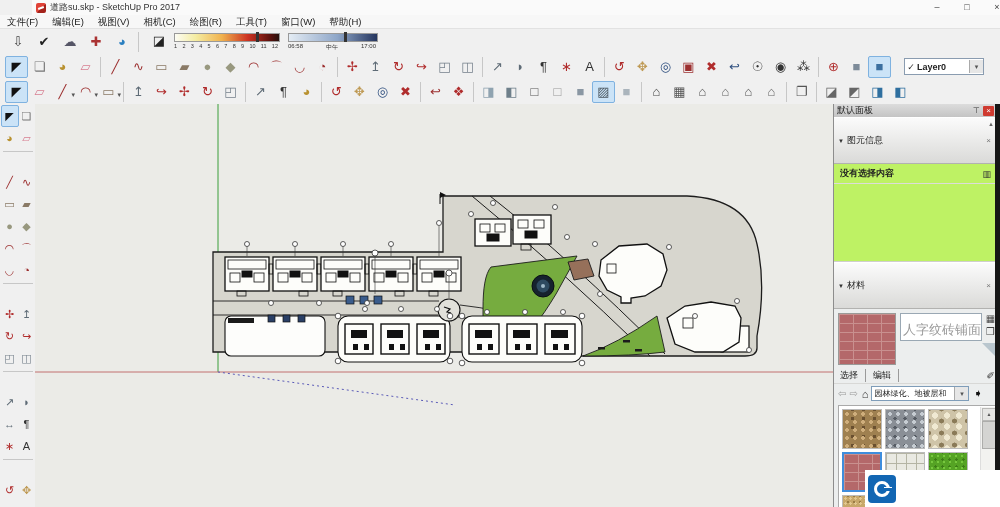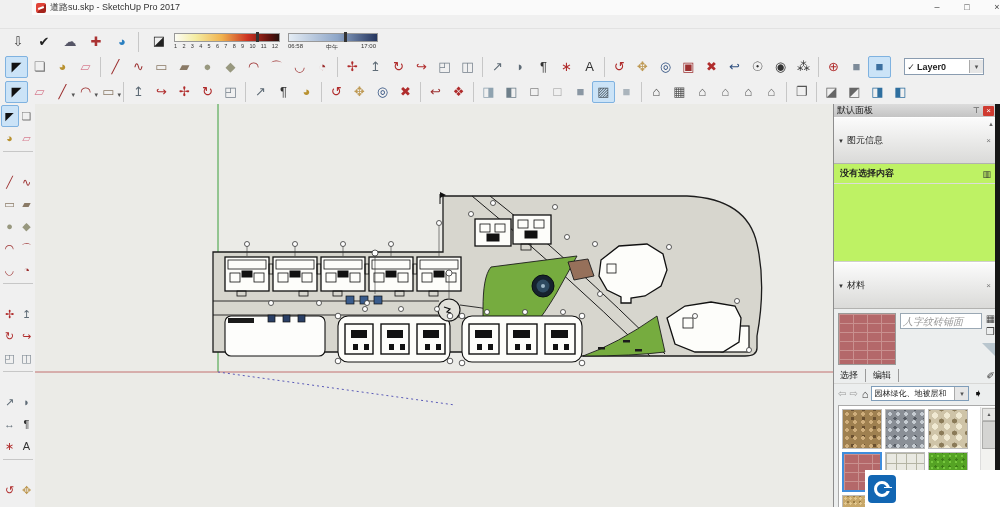--- a/index.html
+++ b/index.html
@@ -75,21 +75,21 @@
   .panel-scroll-up{position:absolute;right:7px;top:17px;font-size:6px;color:#666;}
   .entity-box{height:97px;background:#bef264;border-bottom:1px solid #cfcfcd;}
   .entity-status{display:flex;align-items:center;padding:3px 6px;border-bottom:1px solid #dcdcda;}
   .entity-status-text{flex:1;font-weight:bold;font-size:9px;}
   .entity-details-icon{color:#333;font-size:9px;margin-right:4px;}
   
   .mat-top{display:flex;padding:4px 4px 2px 4px;}
   .mat-preview{width:56px;height:50px;border:1px solid #9a9a98;flex:0 0 auto;}
   .mat-mid{flex:1;padding-left:4px;}
   .mat-name{width:76px;height:12px;border:1px solid #9aa8b4;background:#fff;color:#9a9a9a;
-      font-size:10px;padding:1px 2px;overflow:hidden;white-space:nowrap;font-style:italic;}
+      font-size:13px;padding:7px 2px;overflow:hidden;white-space:nowrap;}
   .mat-icons{width:18px;display:flex;flex-direction:column;align-items:center;gap:2px;}
   .mat-icon{font-size:10px;color:#444;line-height:11px;}
   .mat-triangle{width:0;height:0;border-left:17px solid transparent;border-top:17px solid #b9c6ce;margin-top:4px;}
   .mat-tabs{display:flex;align-items:center;padding:2px 6px 1px 6px;border-bottom:1px solid #d8d8d6;}
   .mat-tab{padding-right:7px;margin-right:7px;border-right:1px solid #9a9a9a;}
   .dropper-icon{margin-left:auto;color:#333;font-size:10px;}
   .mat-nav{display:flex;align-items:center;padding:2px 4px;}
   .nav-arrow{color:#9a9a9a;font-size:10px;margin-right:3px;}
   .home-icon{color:#333;font-size:11px;margin:0 3px 0 1px;}
   .cat-combo{display:flex;align-items:center;width:96px;height:13px;background:#fff;border:1px solid #7f9db9;
@@ -152,20 +152,31 @@
     <div class="su-logo"></div>
     <span>道路su.skp - SketchUp Pro 2017</span>
     <div class="win-controls">
       <span class="win-btn">–</span>
       <span class="win-btn">□</span>
       <span class="win-btn close-b">×</span>
       <span class="win-edge"></span>
     </div>
   </div>
 
+  <div class="menubar">
+
+  <span class="menu-item" title="menu-file">文件(F)</span>
+      <span class="menu-item" title="menu-edit">编辑(E)</span>
+      <span class="menu-item" title="menu-view">视图(V)</span>
+      <span class="menu-item" title="menu-camera">相机(C)</span>
+      <span class="menu-item" title="menu-draw">绘图(R)</span>
+      <span class="menu-item" title="menu-tools">工具(T)</span>
+      <span class="menu-item" title="menu-window">窗口(W)</span>
+      <span class="menu-item" title="menu-help">帮助(H)</span>
+    </div>
 
   <div class="trow trowA">
     <div style="display:flex;padding-left:5px;">
 
     <span class="ticon" title="get-models-icon" style="color: rgb(68, 68, 68);">⇩</span>
         <span class="ticon" title="model-check-icon" style="color: rgb(34, 34, 34);">✔</span>
         <span class="ticon" title="upload-model-icon" style="color: rgb(85, 85, 102);">☁</span>
         <span class="ticon" title="add-link-icon" style="color: rgb(170, 51, 51);">✚</span>
         <span class="ticon" title="extension-warehouse-icon" style="color: rgb(42, 127, 192);">◕</span>
       </div>

